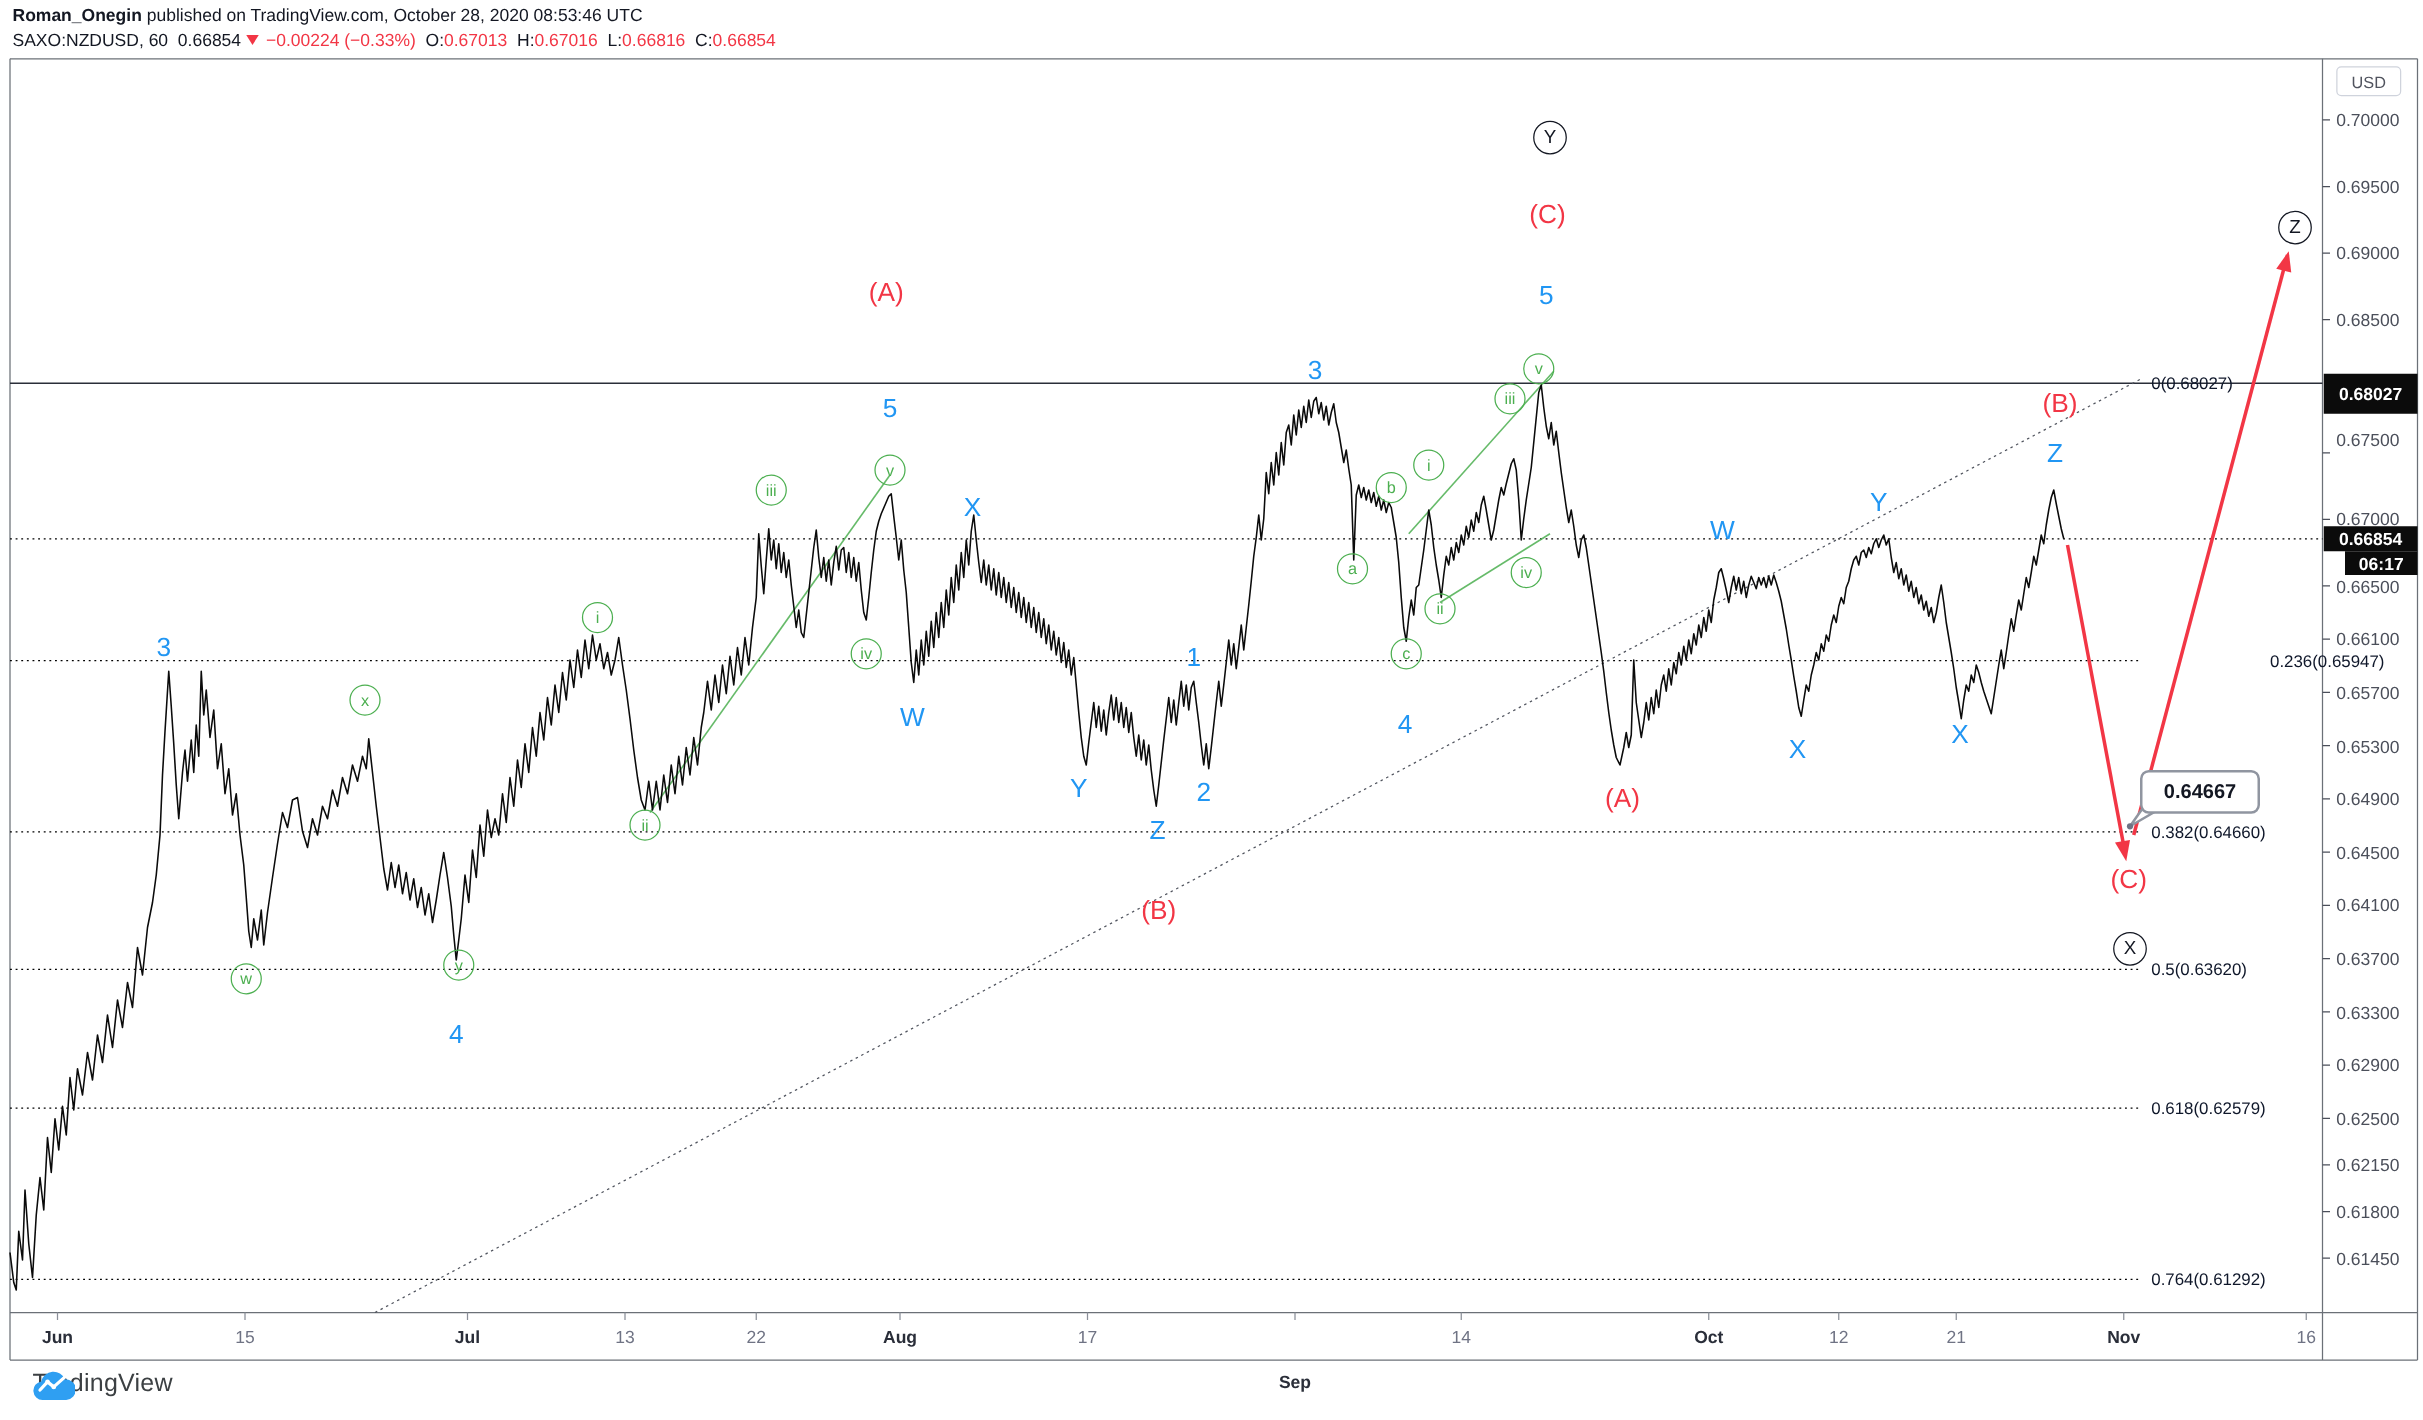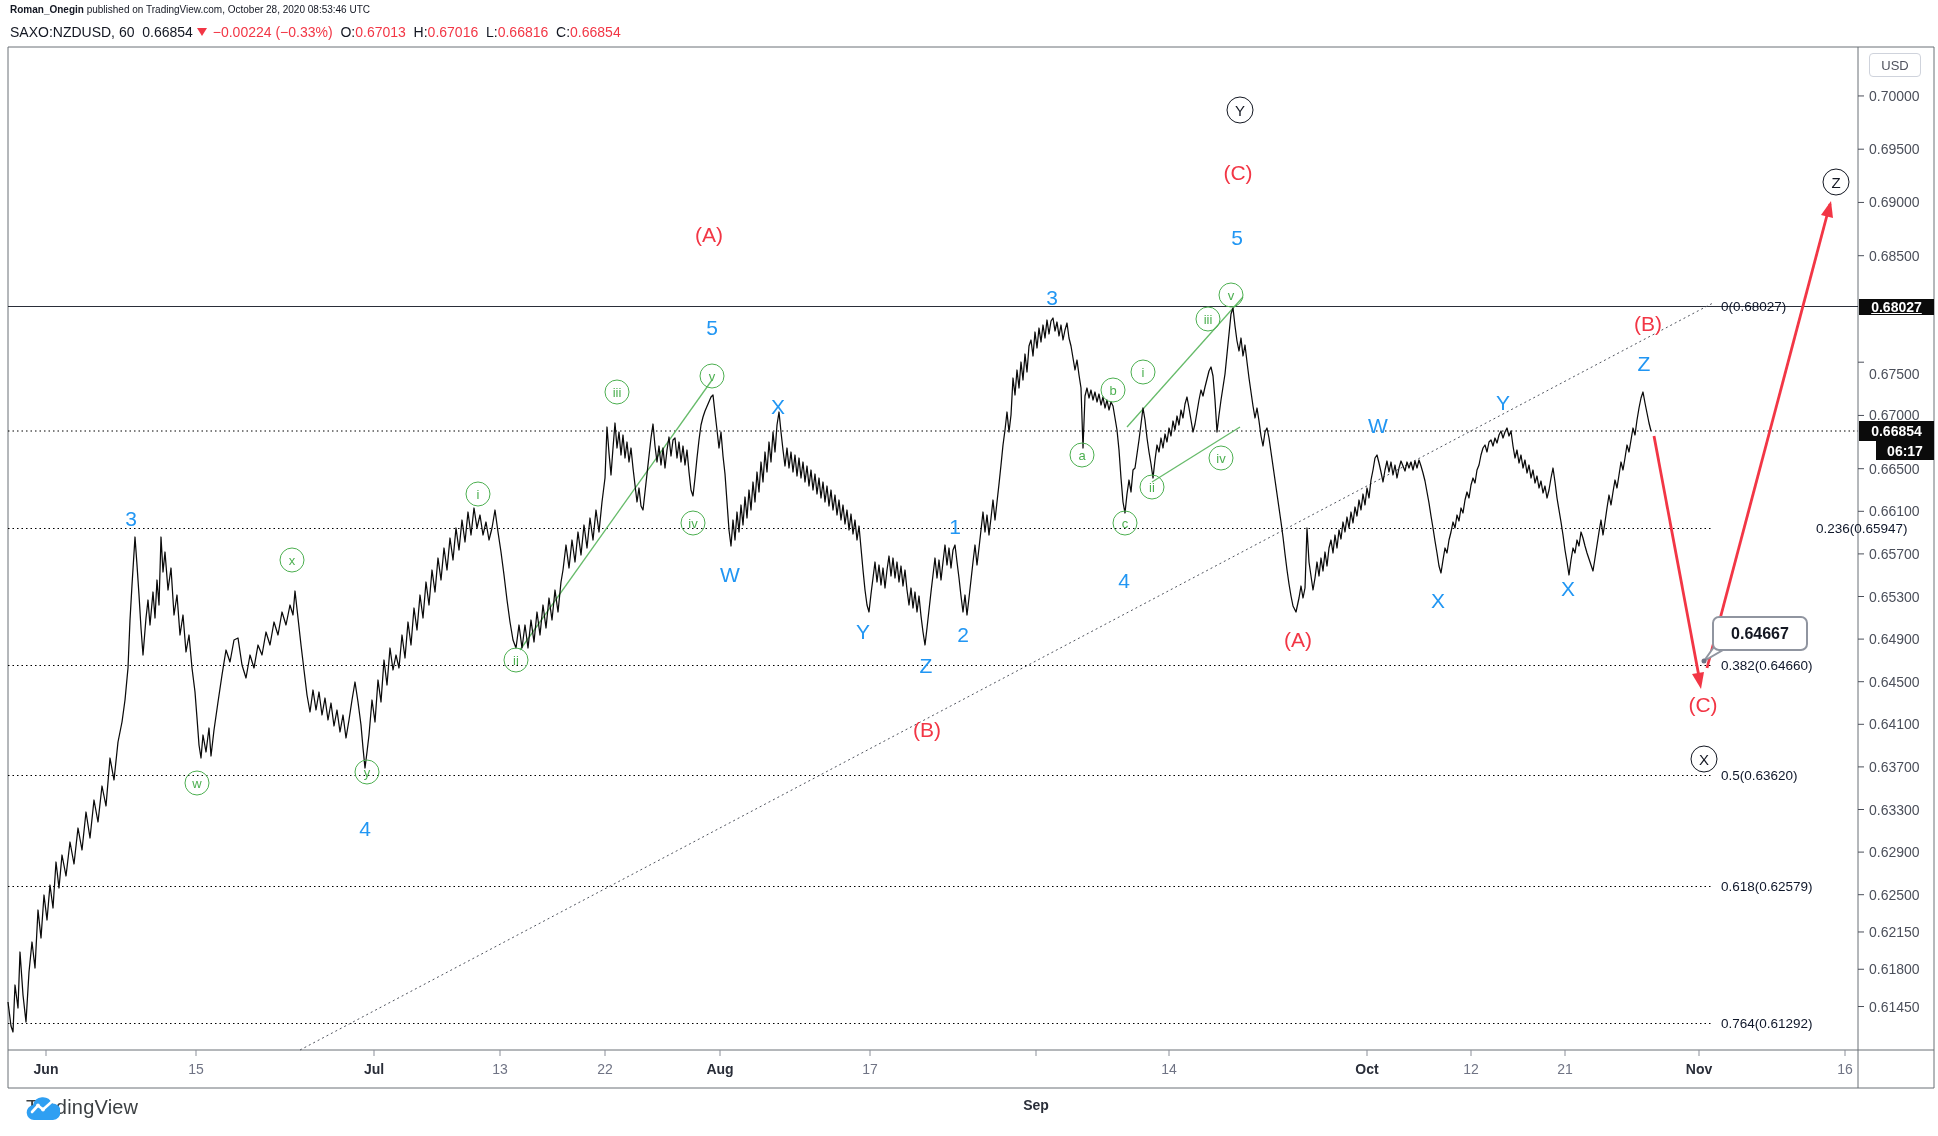--- a/index.html
+++ b/index.html
@@ -1,21 +1,21 @@
 <!DOCTYPE html>
 <html><head>
 <meta charset="utf-8">
 <style>
   html,body{margin:0;padding:0;background:#fff;}
   body{width:1938px;height:1136px;position:relative;overflow:hidden;
        font-family:"Liberation Sans",sans-serif;color:#131722;}
   #stage{position:absolute;left:0;top:0;width:1938px;height:1136px;}
   
   .hdr{position:absolute;left:10px;white-space:nowrap;}
-  .hdr1{top:4px;font-size:10px;color:#131722;}
+  .hdr1{top:4px;font-size:14px;color:#131722;}
   .hdr1 b{font-weight:bold;}
   .hdr2{top:24px;font-size:14px;color:#131722;}
   .hdr2 .b{font-weight:normal;}
   .red{color:#f23645;}
   .tri{display:inline-block;width:0;height:0;border-left:5px solid transparent;
        border-right:5px solid transparent;border-top:8px solid #f23645;margin:0 2px 1px 4px;}
   
   svg{position:absolute;left:0;top:0;}
   
   .lbl{position:absolute;transform:translate(-50%,-50%);white-space:nowrap;line-height:1;}
@@ -123,21 +123,21 @@
       <div class="lbl fib" style="left: 1721px; top: 306.5px; transform: translate(0px, -50%);">0(0.68027)</div>
       <div class="lbl fib" style="left: 1816px; top: 528.5px; transform: translate(0px, -50%);">0.236(0.65947)</div>
       <div class="lbl fib" style="left: 1721px; top: 665.5px; transform: translate(0px, -50%);">0.382(0.64660)</div>
       <div class="lbl fib" style="left: 1721px; top: 775.5px; transform: translate(0px, -50%);">0.5(0.63620)</div>
       <div class="lbl fib" style="left: 1721px; top: 886.5px; transform: translate(0px, -50%);">0.618(0.62579)</div>
       <div class="lbl fib" style="left: 1721px; top: 1023.5px; transform: translate(0px, -50%);">0.764(0.61292)</div>
       <div class="lbl ptick" style="left: 1869px; top: 95.951px; transform: translate(0px, -50%);">0.70000</div>
       <div class="lbl ptick" style="left: 1869px; top: 149.201px; transform: translate(0px, -50%);">0.69500</div>
       <div class="lbl ptick" style="left: 1869px; top: 202.451px; transform: translate(0px, -50%);">0.69000</div>
       <div class="lbl ptick" style="left: 1869px; top: 255.701px; transform: translate(0px, -50%);">0.68500</div>
-      <div class="lbl ptick" style="left: 1869px; top: 374px; transform: translate(0px, -50%); text-align: right;">0.67500</div>
+      <div class="lbl ptick" style="left: 1869px; top: 352px; transform: translate(0px, -50%); text-align: right;">0.67500</div>
       <div class="lbl ptick" style="left: 1869px; top: 415.451px; transform: translate(0px, -50%);">0.67000</div>
       <div class="lbl ptick" style="left: 1869px; top: 468.701px; transform: translate(0px, -50%);">0.66500</div>
       <div class="lbl ptick" style="left: 1869px; top: 511.301px; transform: translate(0px, -50%);">0.66100</div>
       <div class="lbl ptick" style="left: 1869px; top: 553.901px; transform: translate(0px, -50%);">0.65700</div>
       <div class="lbl ptick" style="left: 1869px; top: 596.501px; transform: translate(0px, -50%);">0.65300</div>
       <div class="lbl ptick" style="left: 1869px; top: 639.101px; transform: translate(0px, -50%);">0.64900</div>
       <div class="lbl ptick" style="left: 1869px; top: 681.701px; transform: translate(0px, -50%);">0.64500</div>
       <div class="lbl ptick" style="left: 1869px; top: 724.301px; transform: translate(0px, -50%);">0.64100</div>
       <div class="lbl ptick" style="left: 1869px; top: 766.901px; transform: translate(0px, -50%);">0.63700</div>
       <div class="lbl ptick" style="left: 1869px; top: 809.501px; transform: translate(0px, -50%);">0.63300</div>
@@ -198,21 +198,21 @@
       <div class="lbl circ" style="left: 1113px; top: 390px; width: 25px; height: 25px; border: 1.5px solid rgb(76, 175, 80); color: rgb(76, 175, 80); font-size: 13px;">b</div>
       <div class="lbl circ" style="left: 1143px; top: 372px; width: 25px; height: 25px; border: 1.5px solid rgb(76, 175, 80); color: rgb(76, 175, 80); font-size: 13px;">i</div>
       <div class="lbl circ" style="left: 1152px; top: 487px; width: 25px; height: 25px; border: 1.5px solid rgb(76, 175, 80); color: rgb(76, 175, 80); font-size: 13px;">ii</div>
       <div class="lbl circ" style="left: 1125px; top: 523px; width: 25px; height: 25px; border: 1.5px solid rgb(76, 175, 80); color: rgb(76, 175, 80); font-size: 13px;">c</div>
       <div class="lbl circ" style="left: 1208px; top: 319px; width: 25px; height: 25px; border: 1.5px solid rgb(76, 175, 80); color: rgb(76, 175, 80); font-size: 13px;">iii</div>
       <div class="lbl circ" style="left: 1221px; top: 458px; width: 25px; height: 25px; border: 1.5px solid rgb(76, 175, 80); color: rgb(76, 175, 80); font-size: 13px;">iv</div>
       <div class="lbl circ" style="left: 1231px; top: 295px; width: 25px; height: 25px; border: 1.5px solid rgb(76, 175, 80); color: rgb(76, 175, 80); font-size: 13px;">v</div>
     </div>
 
   <div id="usd">USD</div>
-  <div class="tag" style="left:1859px;top:299px;width:75px;height:16px;text-decoration:underline;">0.68027</div>
+  <div class="tag" style="left:1859px;top:299px;width:75px;height:32px;">0.68027</div>
   <div class="tag" style="left:1859px;top:421px;width:75px;height:20px;">0.66854</div>
   <div class="tag" style="left:1876px;top:441px;width:58px;height:19px;">06:17</div>
 
   <div id="tooltip">0.64667</div>
 
   <div id="footer">
     <svg width="34" height="26" viewBox="0 0 34 26">
       <path d="M8 24 a7.5 7.5 0 0 1 -1-14.9 A10 10 0 0 1 26 7.5 a8 8 0 0 1 1 16.4 z" fill="#2f9ff2"></path>
       <polyline points="6,16 12,9.5 17,13.5 26,5.5" fill="none" stroke="#fff" stroke-width="2.6" stroke-linecap="round" stroke-linejoin="round"></polyline>
       <circle cx="12" cy="9.5" r="1.9" fill="#fff"></circle>

